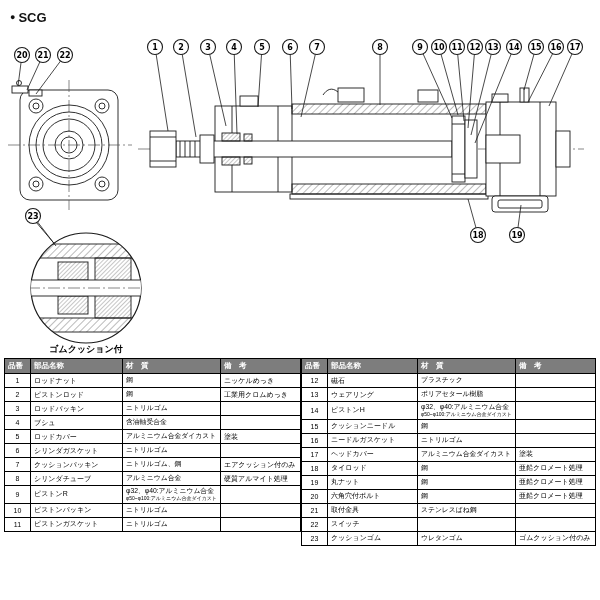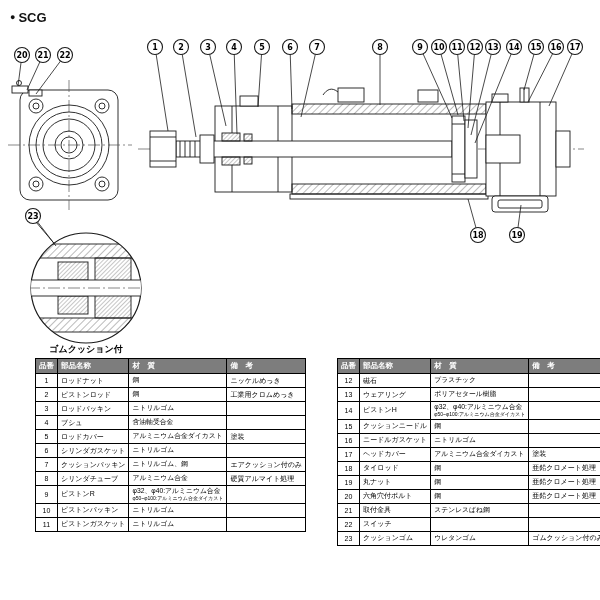--- a/index.html
+++ b/index.html
@@ -15,21 +15,21 @@
   .cl   { stroke:#555; stroke-width:0.7; stroke-dasharray:12 3 2 3; fill:none; }
   .bal line   { stroke:#1a1a1a; stroke-width:0.8; }
   .bal circle { fill:#fff; stroke:#1a1a1a; stroke-width:1.1; }
   .bal text   { font-family:"DejaVu Sans",sans-serif; font-size:8px; font-weight:bold;
                 text-anchor:middle; fill:#000; stroke:none; }
   .cap  { font-family:"Liberation Sans","DejaVu Sans",sans-serif; font-size:9px; font-weight:bold;
           fill:#000; text-anchor:middle; stroke:none; }
 
   
   .tables { position:absolute; left:4px; top:358px; display:flex; align-items:flex-start; }
-  table.parts { border-collapse:collapse; table-layout:fixed; font-size:7px; color:#000; background:#fff;margin-left:31px; }
+  table.parts { border-collapse:collapse; table-layout:fixed; font-size:7px; color:#000; background:#fff; }
   table.parts th { background:#7d7d7d; color:#fff; font-size:7.5px; font-weight:bold;
                    text-align:left; padding:2px 3px; border:1px solid #000; height:13px; overflow:hidden; white-space:nowrap; }
   table.parts td { border:1px solid #000; padding:1px 3px; height:14px; vertical-align:middle;
                    overflow:hidden; white-space:nowrap; }
   td.c-no { text-align:center; padding:1px 1px; }
   .m1 { display:block; white-space:nowrap; font-size:6.8px; line-height:1.2; }
   .m2 { display:block; white-space:nowrap; font-size:5px; line-height:1.3; }
 </style>
 </head>
 <body>

